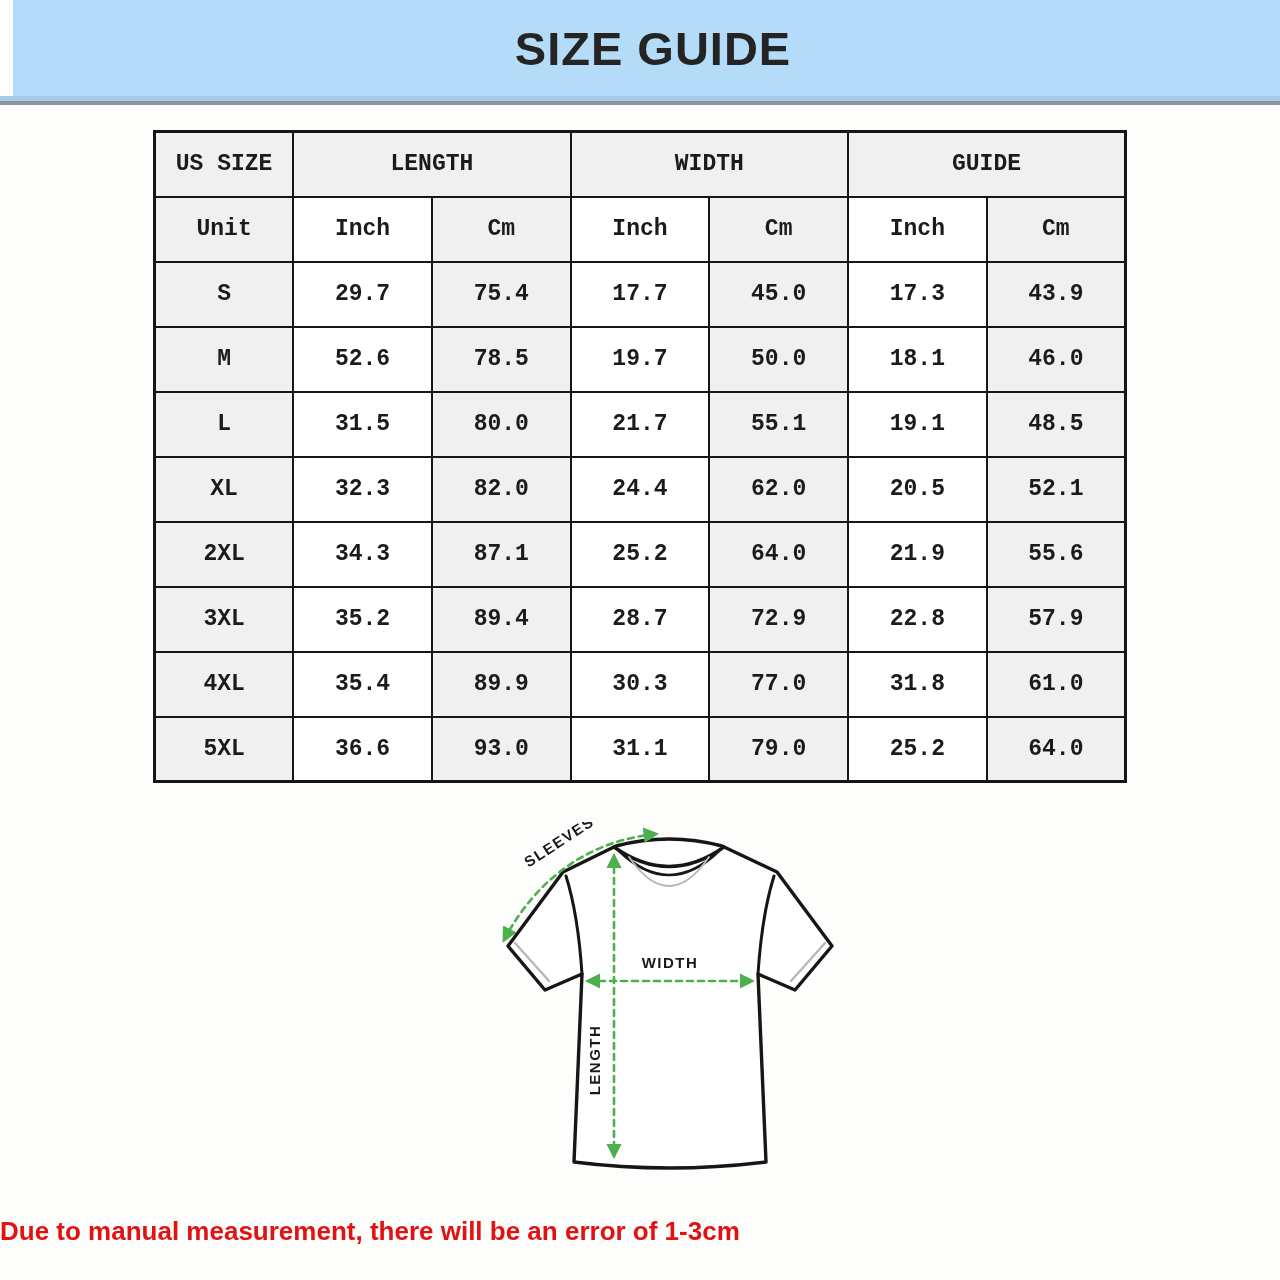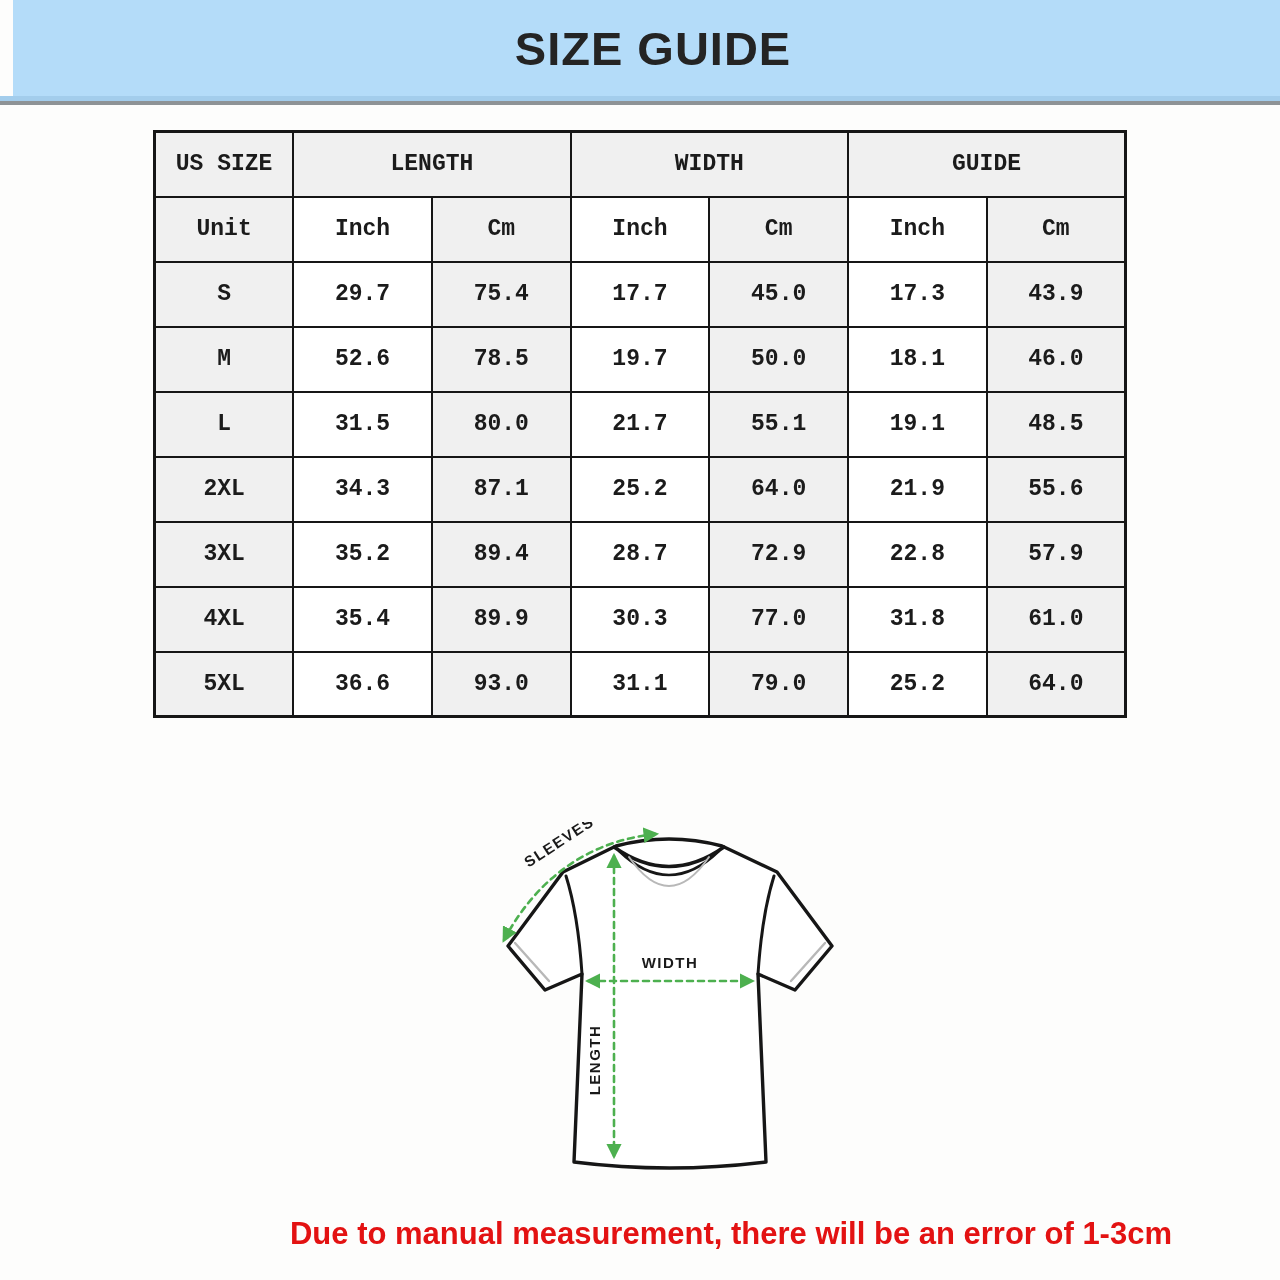--- a/index.html
+++ b/index.html
@@ -32,22 +32,22 @@
   .shirt-wrap{position:absolute;left:488px;top:822px;width:362px;height:352px;}
   .shirt-wrap svg{display:block;width:100%;height:100%;}
   .outline{fill:#ffffff;stroke:var(--line-dark);stroke-width:3.4;stroke-linejoin:round;stroke-linecap:round;}
   .stroke-b{fill:none;stroke:var(--line-dark);stroke-linecap:round;}
   .stroke-g{fill:none;stroke:var(--collar-gray);stroke-linecap:round;}
   .meas{fill:none;stroke:var(--accent-green);stroke-width:2.6;stroke-dasharray:6 5;stroke-linecap:round;}
   .green-fill{fill:var(--accent-green);}
   .diag-label{font-family:"Liberation Sans",sans-serif;font-size:15px;font-weight:700;
           letter-spacing:1.5px;fill:#1a1a1a;}
 
-  .footnote{position:absolute;left:0;top:1216px;width:1172px;text-align:right;
-          font-size:31px;font-weight:700;color:var(--accent-red);}
+  .footnote{position:absolute;left:0;top:1216px;width:1172px;text-align:left;
+          font-size:26px;font-weight:700;color:var(--accent-red);}
 </style>
 </head>
 <body>
 
 <div class="page">
 
   <div class="banner">
     <h1>SIZE GUIDE</h1>
   </div>
   <div class="banner-edge"></div>
@@ -91,20 +91,29 @@
           <td class="gray">46.0</td>
         </tr>
         <tr>
           <th class="gray">L</th>
           <td>31.5</td>
           <td class="gray">80.0</td>
           <td>21.7</td>
           <td class="gray">55.1</td>
           <td>19.1</td>
           <td class="gray">48.5</td>
+        </tr>
+        <tr>
+          <th class="gray">XL</th>
+          <td>32.3</td>
+          <td class="gray">82.0</td>
+          <td>24.4</td>
+          <td class="gray">62.0</td>
+          <td>20.5</td>
+          <td class="gray">52.1</td>
         </tr>
         <tr>
           <th class="gray">2XL</th>
           <td>34.3</td>
           <td class="gray">87.1</td>
           <td>25.2</td>
           <td class="gray">64.0</td>
           <td>21.9</td>
           <td class="gray">55.6</td>
         </tr>

